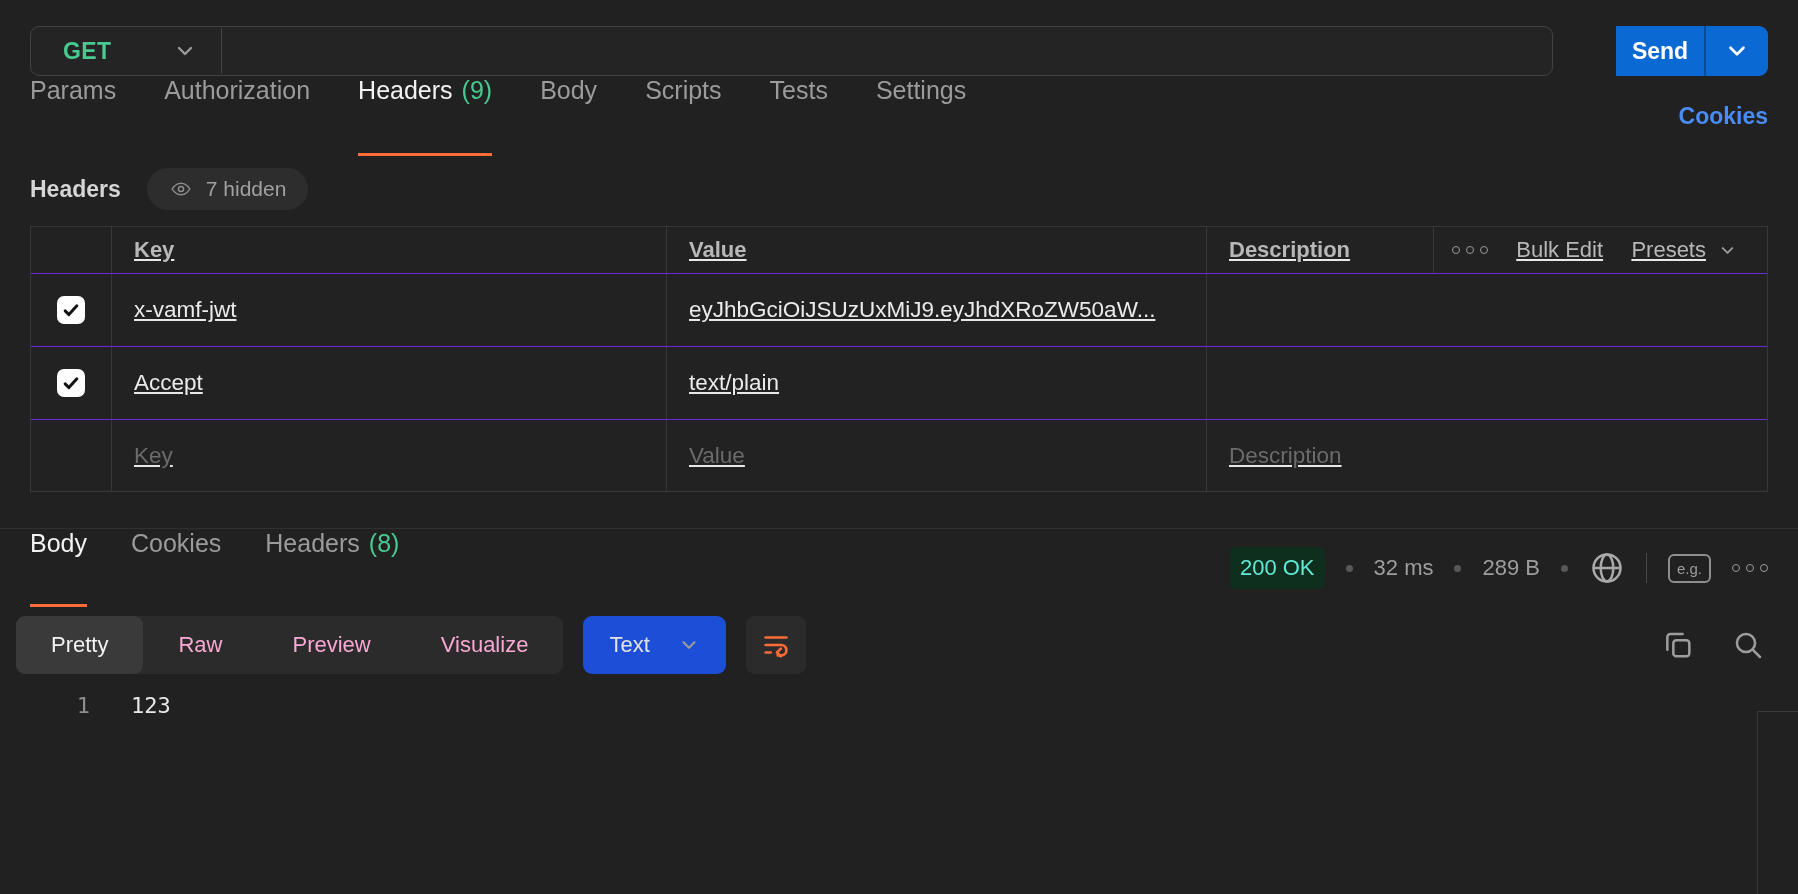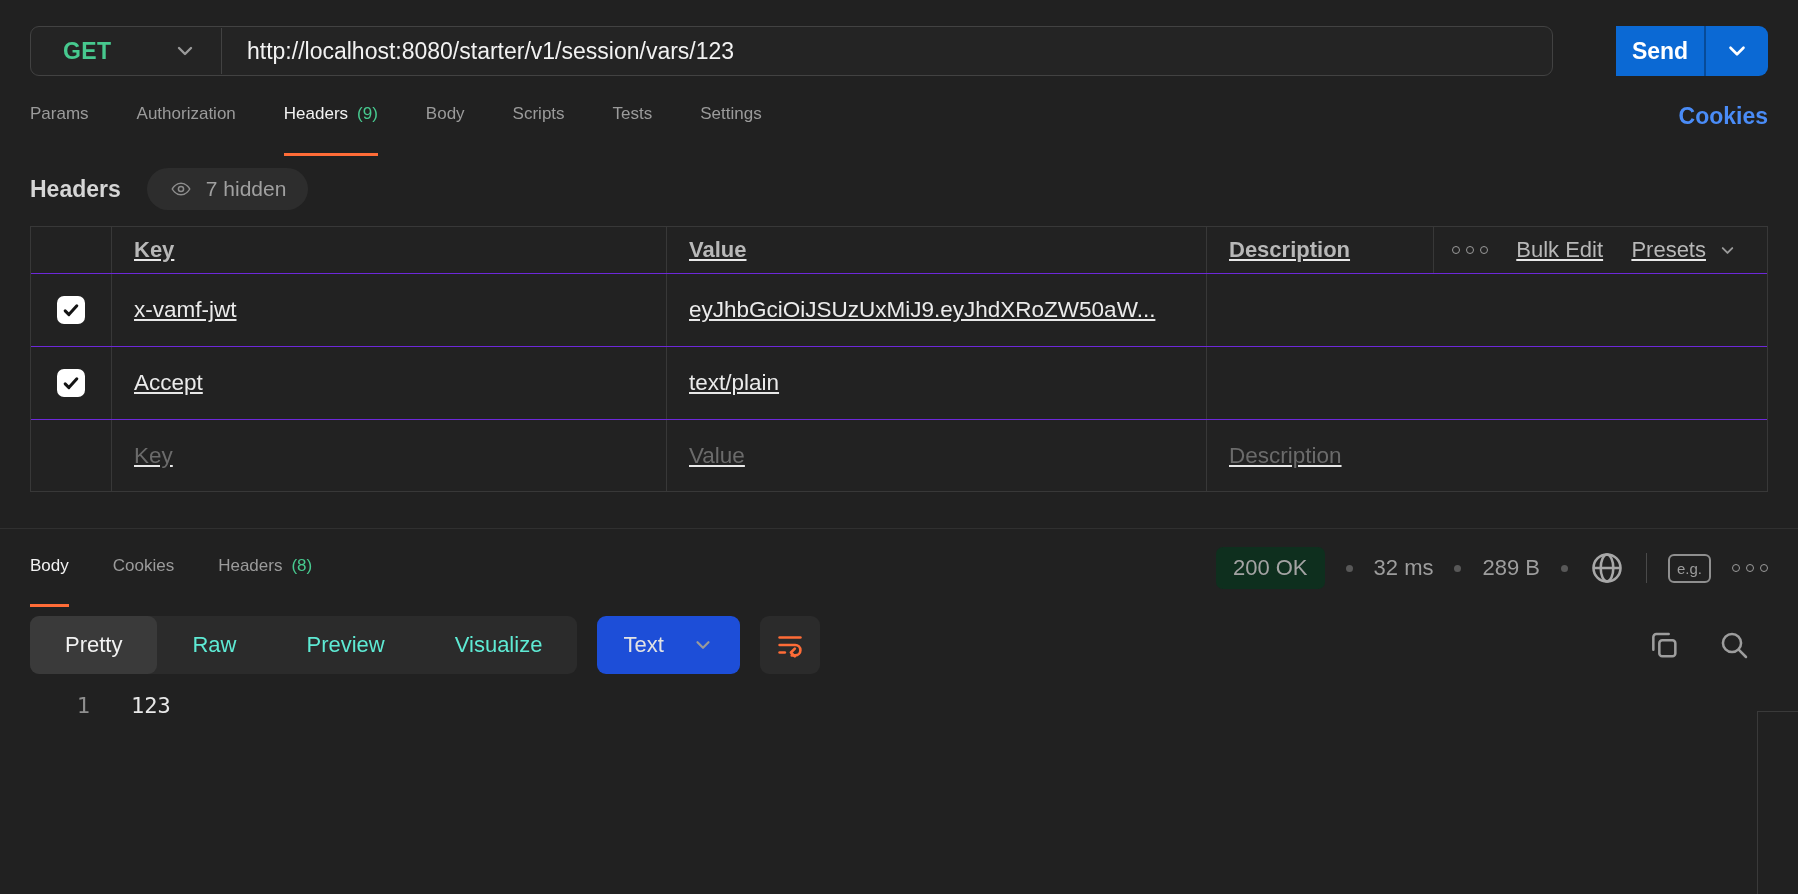--- a/index.html
+++ b/index.html
@@ -36,21 +36,21 @@
   .send-caret {
     width: 64px; background: #0b69d4; border-left: 2px solid rgba(0,0,0,.28);
     display: flex; align-items: center; justify-content: center; cursor: pointer;
   }
   .send-caret .chev { stroke: #ffffff; }
 
   
   .tabs-row { display: flex; align-items: stretch; justify-content: space-between; padding: 0 30px; height: 80px; }
   .tabs { display: flex; gap: 48px; }
   .tab {
-    display: flex; align-items: center; font-size: 17px; color: #9b9b9b; cursor: pointer;
+    display: flex; font-size: 25px; color: #9b9b9b; cursor: pointer;
     border-bottom: 3px solid transparent; padding-bottom: 2px;
   }
   .tab.active { color: #f2f2f2; border-bottom-color: #ff6c37; }
   .tab .count { color: #47c98f; margin-left: 9px; }
   .cookies-link { display: flex; align-items: center; color: #4a8cf7; font-size: 23px; font-weight: 700; cursor: pointer; }
 
   
   .hdr-row { display: flex; align-items: center; gap: 26px; padding: 0 30px; height: 66px; }
   .hdr-title { font-size: 23px; font-weight: 700; color: #d6d6d6; }
   .pill {
@@ -81,38 +81,38 @@
   .dots3 { display: flex; gap: 6px; cursor: pointer; }
   .dots3 i { width: 8px; height: 8px; border: 1.6px solid #9a9a9a; border-radius: 50%; display: block; }
 
   
   .section-divider { height: 1px; background: #303030; margin-top: 36px; }
 
   
   .resp-row { height: 78px; }
   .resp-meta { display: flex; align-items: center; gap: 21px; }
   .status-badge {
-    background: #0e2f1e; color: #a3a3a3; font-size: 22px; font-weight: 500;
-    padding: 8px 17px; border-radius: 7px; cursor: pointer;
+    background: #0e2f1e; color: #5eead4; font-size: 22px; font-weight: 500;
+    padding: 8px 10px; border-radius: 7px; cursor: pointer;
   }
   .sep-dot { width: 7px; height: 7px; border-radius: 50%; background: #585858; }
   .meta-text { color: #9d9d9d; font-size: 22px; }
   .meta-icon { stroke: #a8a8a8; fill: none; stroke-width: 1.7; cursor: pointer; }
   .vbar { width: 1px; height: 30px; background: #4a4a4a; }
   .eg-box {
     border: 2px solid #8f8f8f; border-radius: 6px; color: #9d9d9d;
     font-size: 15px; padding: 5px 7px; line-height: 1; cursor: pointer;
   }
 
   
-  .resp-toolbar { display: flex; align-items: center; padding: 0 30px; margin-top: 8px; height: 60px; }
+  .resp-toolbar { display: flex; align-items: center; padding: 0 16px; margin-top: 8px; height: 60px; }
   .segmented { display: flex; background: #2b2b2b; border-radius: 9px; height: 58px; }
   .seg {
     display: flex; align-items: center; padding: 0 35px;
-    font-size: 22px; color: #5eead4; cursor: pointer; border-radius: 9px;
+    font-size: 22px; color: #f9a8d4; cursor: pointer; border-radius: 9px;
   }
   .seg.active { background: #3a3a3a; color: #f2f2f2; }
   .fmt-dd {
     margin-left: 20px; display: flex; align-items: center; gap: 28px;
     background: #1d4ed8; border-radius: 9px; height: 58px; padding: 0 26px;
     color: #e3e3e3; font-size: 22px; cursor: pointer;
   }
   .wrap-btn {
     margin-left: 20px; width: 60px; height: 58px; background: #2b2b2b; border-radius: 9px;
     display: flex; align-items: center; justify-content: center; cursor: pointer;
@@ -136,21 +136,20 @@
 
 <div class="topbar">
   <div class="url-box">
     <div class="method-select">
       <span class="method-label">GET</span>
       <svg class="chev" width="24" height="24" viewBox="0 0 24 24">
           <path d="M6 9l6 6 6-6"></path>
         </svg>
     </div>
     <div class="url-divider"></div>
-    <div class="url-text">http://localhost:8080/starter/v1/session/vars/123</div>
   </div>
   <div class="send-split">
     <div class="send-main">Send</div>
     <div class="send-caret">
       <svg class="chev" width="26" height="26" viewBox="0 0 24 24">
           <path d="M6 9l6 6 6-6"></path>
         </svg>
     </div>
   </div>
 </div>

